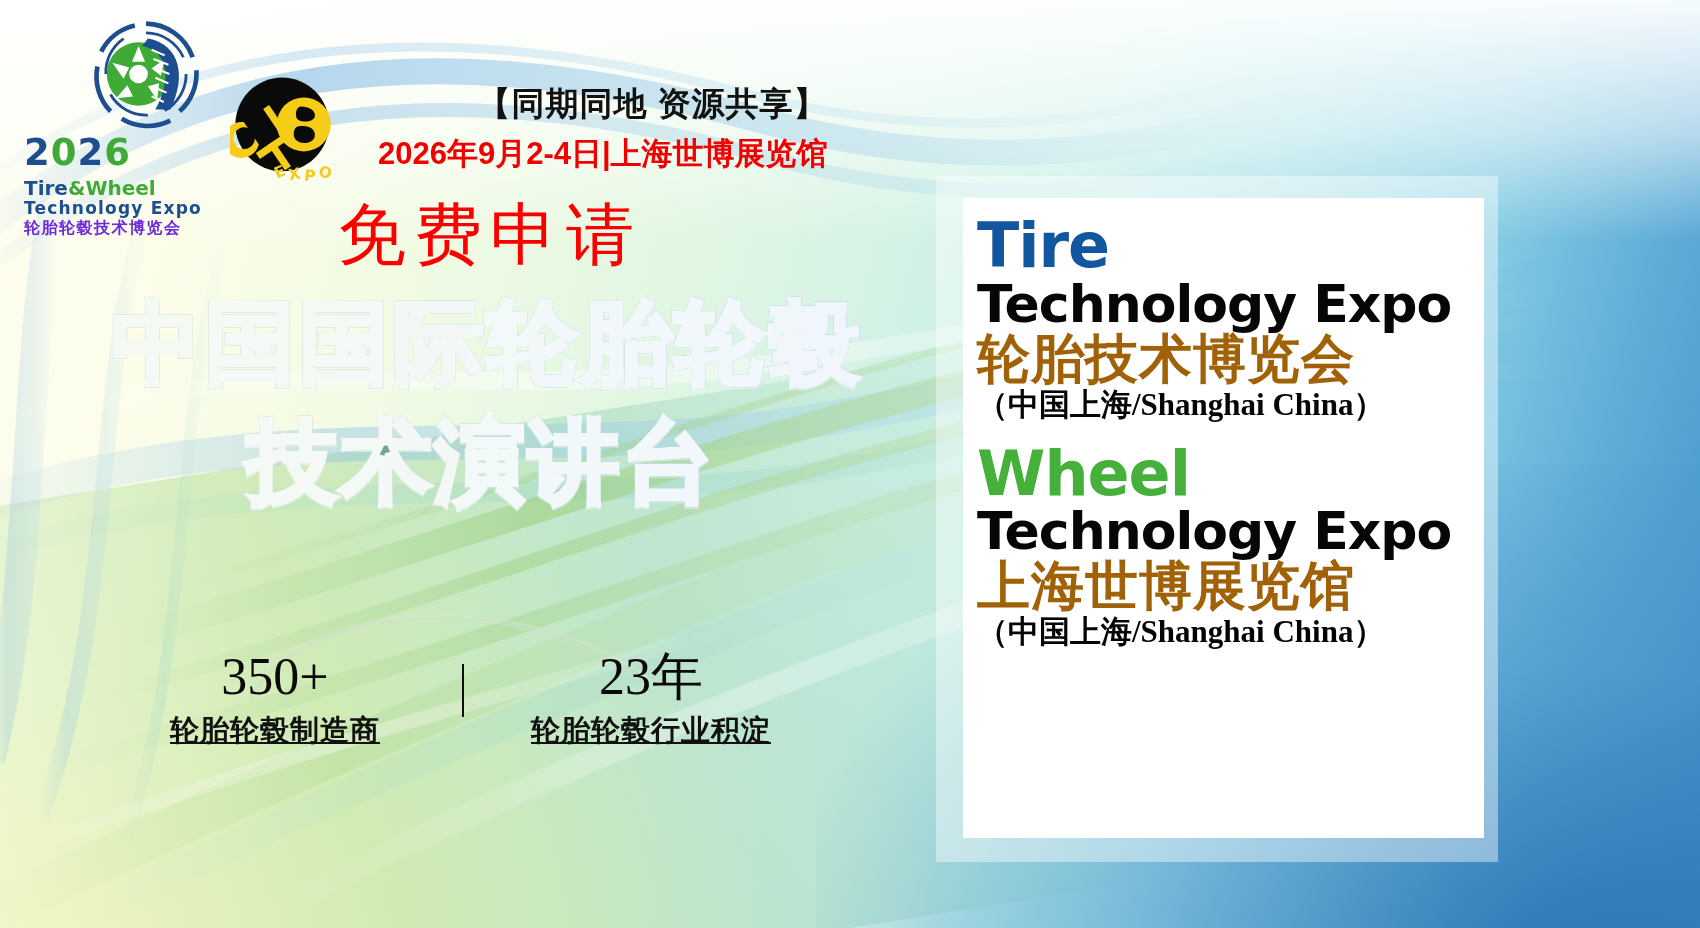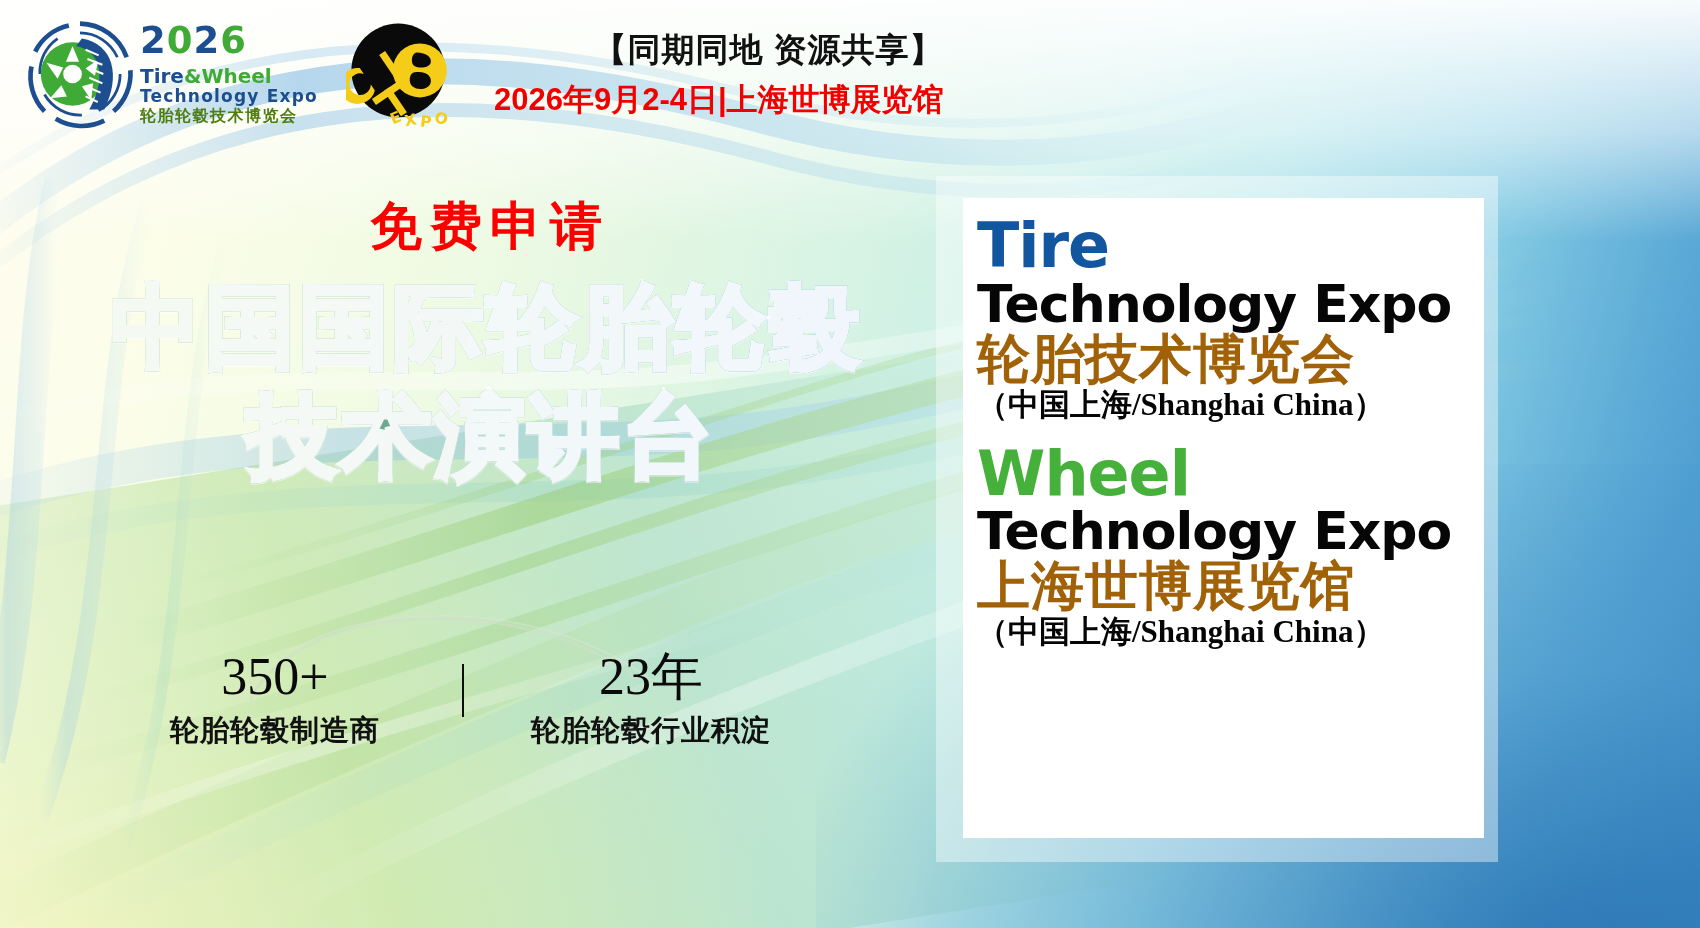--- a/index.html
+++ b/index.html
@@ -59,42 +59,42 @@
   .ribbons{ position:absolute; inset:0; pointer-events:none; }
   .ribbons svg{ width:100%; height:100%; display:block; }
 
   
   .header{
     position:absolute; left:24px; top:18px;
     display:flex; align-items:center; gap:22px; z-index:12;
   }
 
   
-  .logo-tw{ display:flex; align-items:center; gap:4px; }
+  .logo-tw{ display:flex; align-items:flex-end; gap:4px;flex-direction:column; }
   .tw-mark{ width:112px; height:112px; flex:0 0 112px; }
   .tw-text{ display:flex; flex-direction:column; line-height:1; padding-bottom:2px; }
   .tw-2026{
     font-size:37px; font-weight:bold; letter-spacing:1px;
     font-family:"DejaVu Sans",sans-serif;
   }
   .tw-2026 .b{ color:#1d4e8f; }
   .tw-2026 .g{ color:#3faa35; }
   .tw-tw{
     font-size:20px; font-weight:bold; margin-top:7px;
     font-family:"DejaVu Sans",sans-serif;
   }
   .tw-tw .b{ color:#1d4e8f; }
   .tw-tw .amp{ color:#3faa35; }
   .tw-tw .g{ color:#3faa35; }
   .tw-te{
     font-size:17px; font-weight:bold; color:#1d4e8f; letter-spacing:1.2px;
     margin-top:2px; font-family:"DejaVu Sans",sans-serif;
   }
   .tw-cn{
-    font-size:16px; font-weight:bold; color:#4d7c0f; letter-spacing:1.5px;
+    font-size:16px; font-weight:bold; color:#6d28d9; letter-spacing:1.5px;
     margin-top:3px;
   }
 
   
   .logo-cti{ width:108px; height:108px; flex:0 0 108px; margin-left:6px; }
 
   
   .head-text{ margin-left:18px; display:flex; flex-direction:column; gap:6px;text-align:right; }
   .head-line1{
     font-size:33px; font-weight:bold; color:#111111; letter-spacing:1px;
@@ -103,21 +103,21 @@
   .head-line2{
     font-size:31px; font-weight:bold; color:#f20000; letter-spacing:0px;
     white-space:nowrap;
   }
 
   
   .left-col{ position:absolute; left:0; top:200px; width:940px; z-index:11; }
 
   .free-apply{
     text-align:center;
-    font-size:52px; font-weight:bold; color:#fc0000;
+    font-size:68px; font-weight:normal; color:#fc0000;
     letter-spacing:8px;
     margin-left:40px;
     line-height:1;
   }
 
   .main-title{
     margin-top:28px;
     text-align:center;
     line-height:1.06;
     font-weight:bold;
@@ -129,36 +129,36 @@
     font-size:90px;
     background:linear-gradient(95deg,#7cb16d 0%,#79af75 18%,#6faa8e 38%,#5fa0ad 58%,#4d94c2 78%,#4088c9 100%);
     -webkit-background-clip:text;
     background-clip:text;
     color:transparent;
     -webkit-text-stroke:5px rgba(255,255,255,.92);
     paint-order:stroke fill;
     filter:drop-shadow(0 1px 0 rgba(255,255,255,.5));
   }
   .mt-line.l1{ padding-left:10px; }
-  .mt-line.l2{ margin-top:14px; }
+  .mt-line.l2{ margin-top:24px; }
 
   
   .stats{
     position:absolute; left:110px; top:650px; z-index:11;
     display:flex; align-items:stretch; gap:0;
   }
   .stat{ width:330px; text-align:center; }
   .stat-num{
     font-size:52px; color:#0a0a0a; line-height:1.05;
     font-family:"Liberation Serif","DejaVu Serif",serif;
     font-weight:400;
   }
   .stat-cap{
     font-size:29px; color:#111111; margin-top:6px; letter-spacing:1px;
-    font-family:"DejaVu Sans",sans-serif; font-weight:bold;
+    font-family:"DejaVu Sans",sans-serif; font-weight:bold;text-decoration:underline;
   }
   .stat-div{
     width:2px; background:#0d0d0d;
     margin:14px 22px 34px 22px;
   }
 
   
   .panel-frame{
     position:absolute; left:936px; top:176px;
     width:562px; height:686px;

